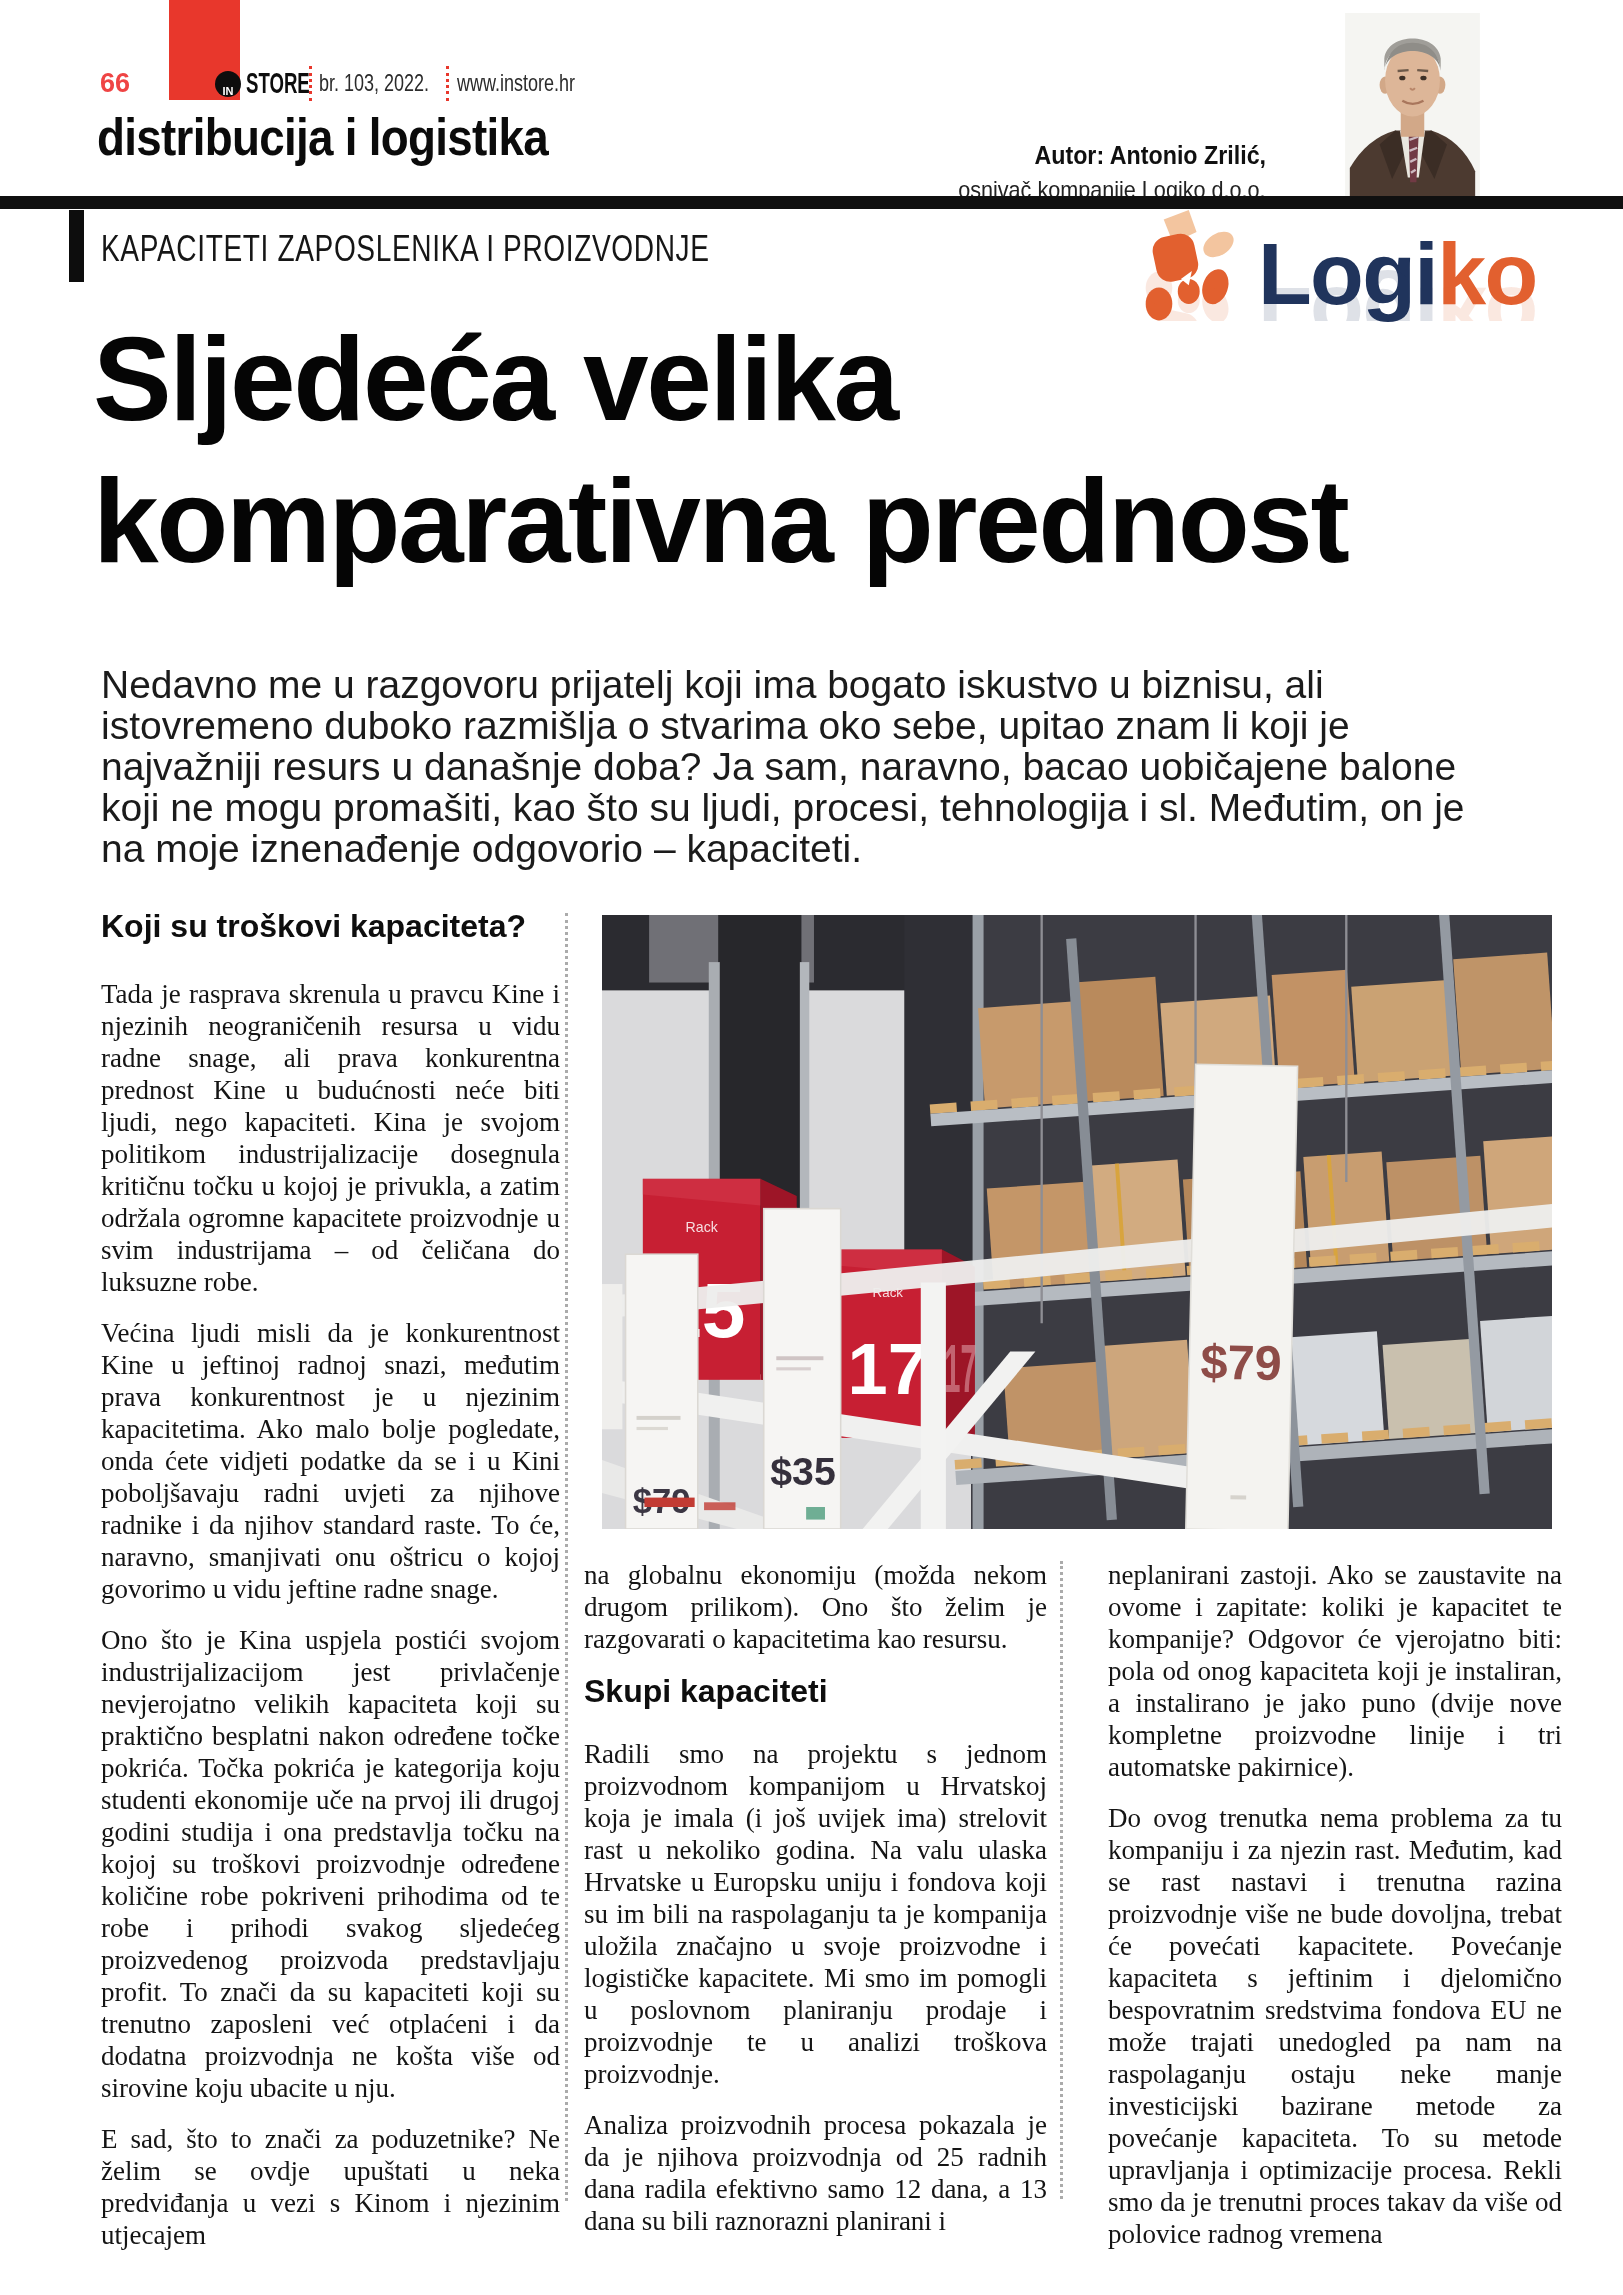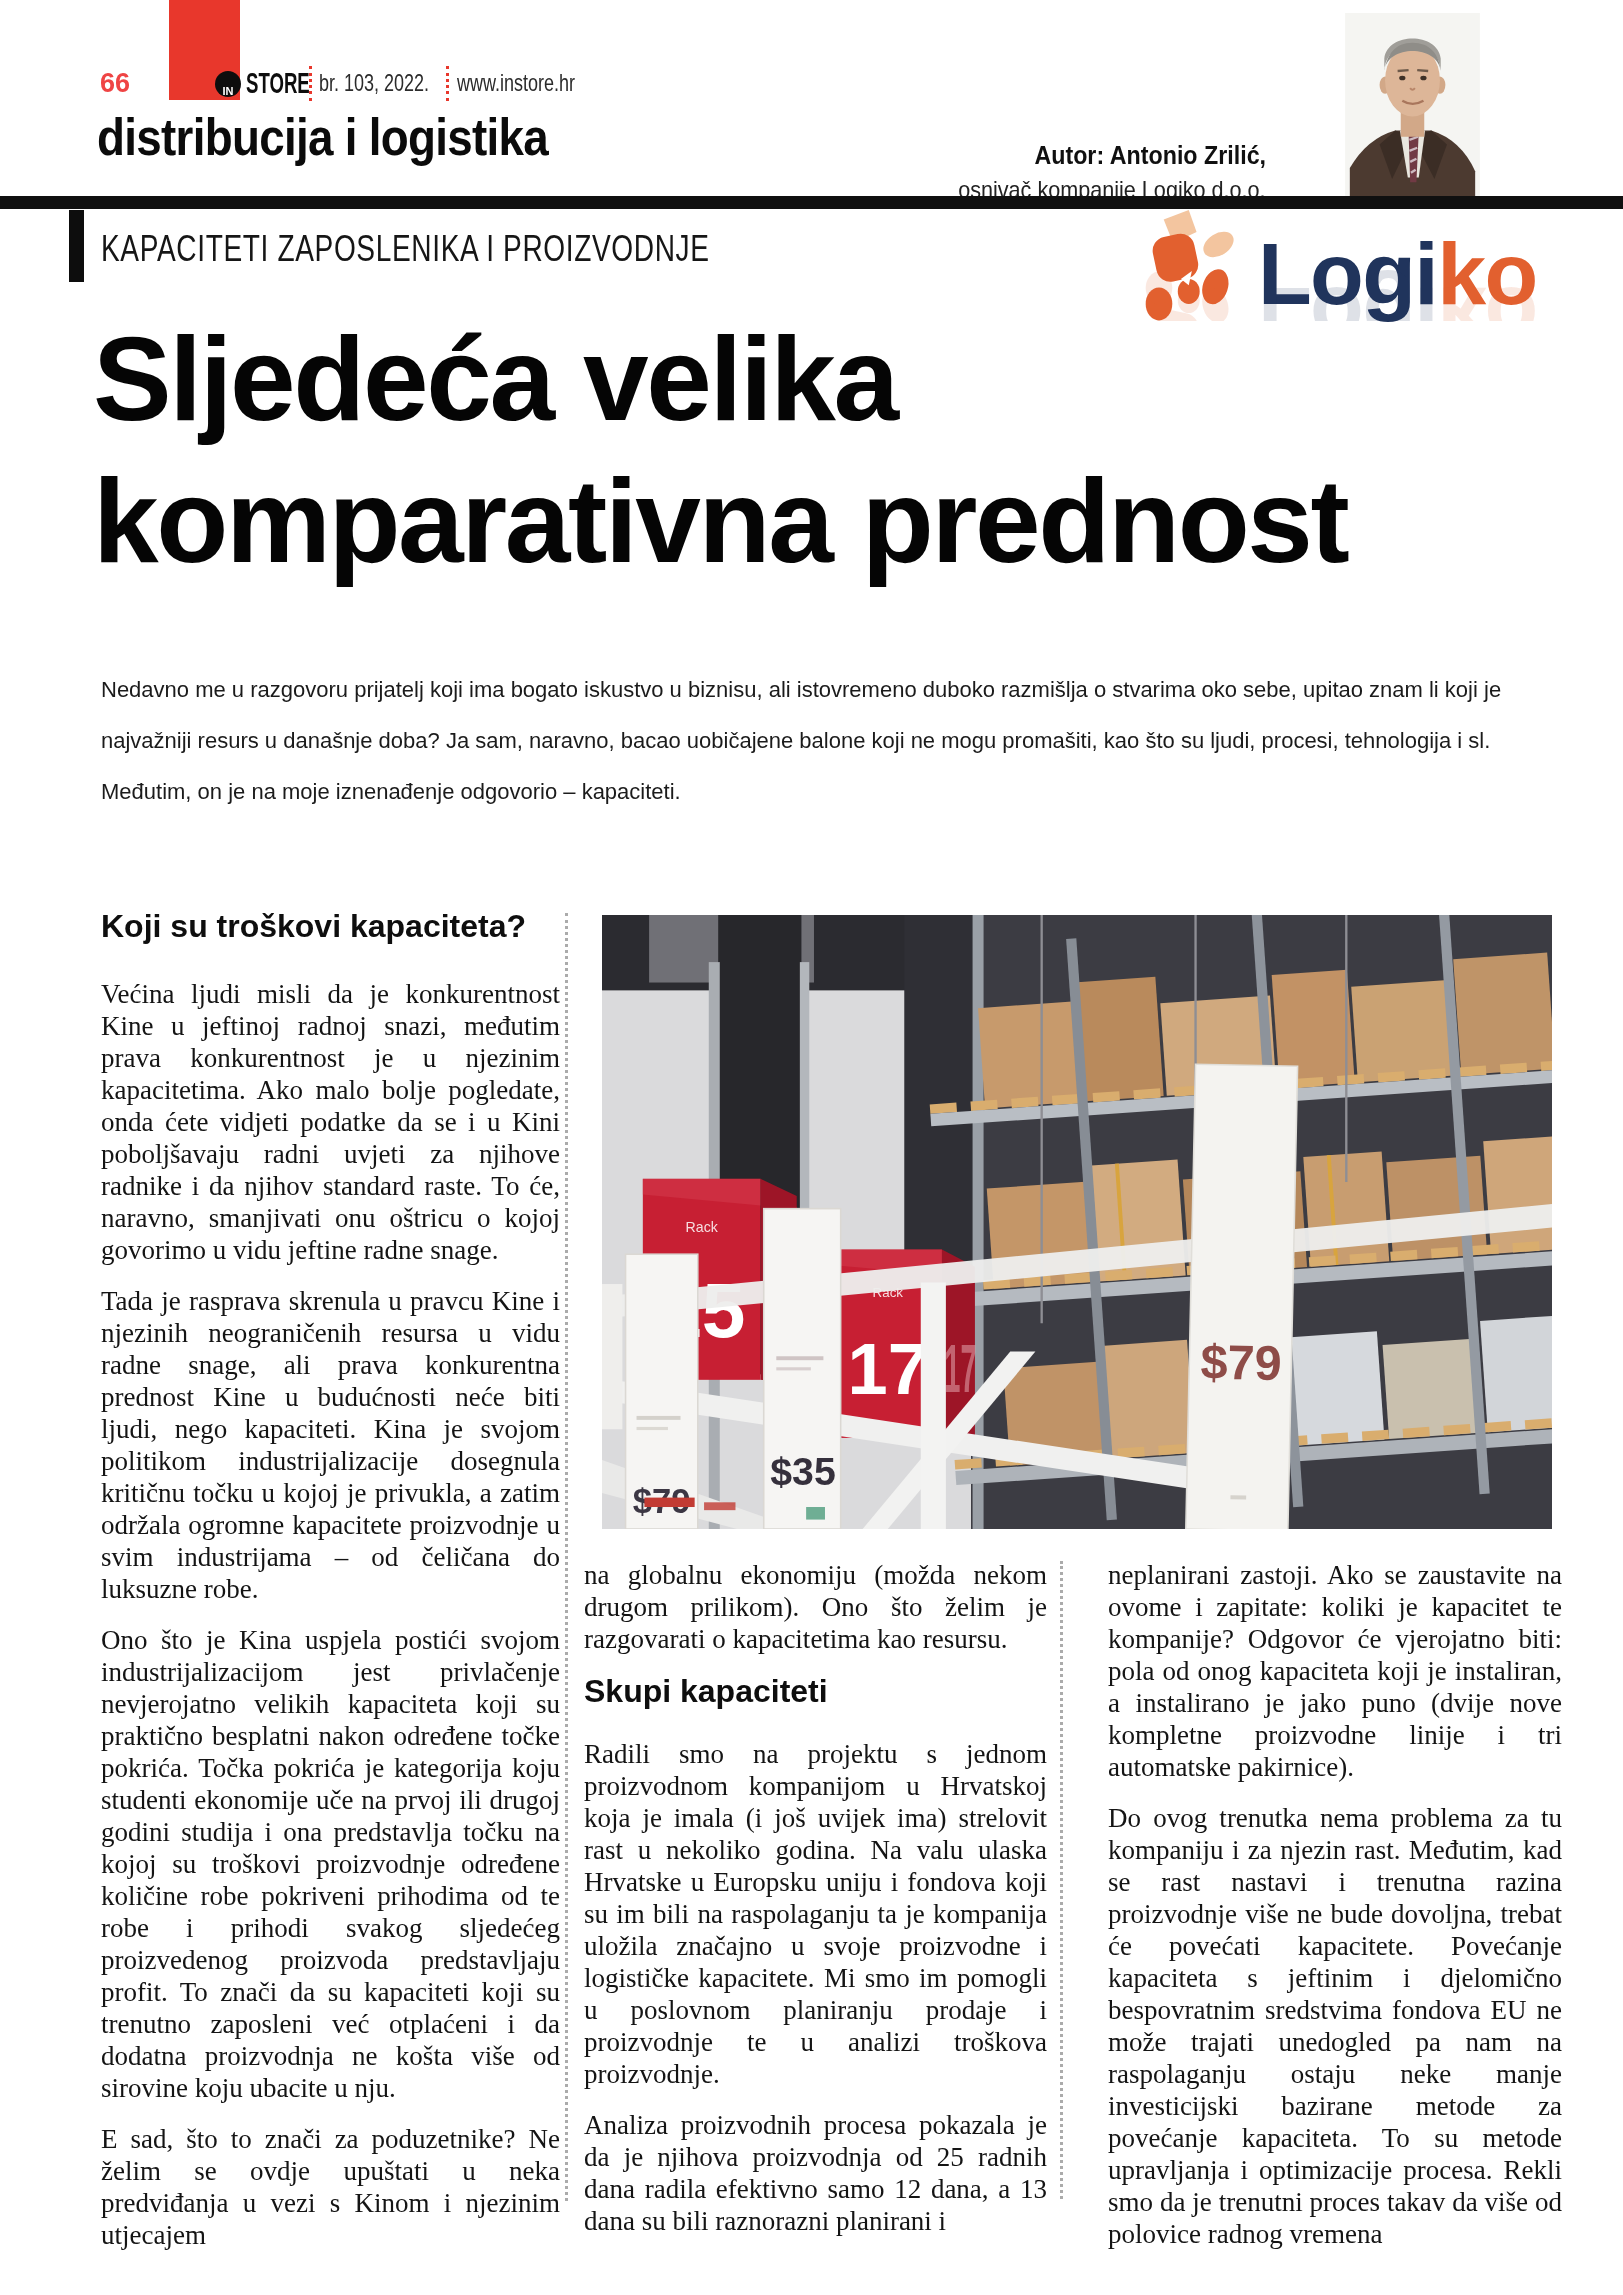--- a/index.html
+++ b/index.html
@@ -36,21 +36,21 @@
   .logiko-text{font-size:88px;line-height:88px;font-weight:bold;letter-spacing:-1.6px;white-space:nowrap;
                padding-bottom:11px;}
   .logiko-text .navy{color:#20345c;} .logiko-text .orange{color:#e2602f;}
   .logiko-reflection{transform:scaleY(-1);transform-origin:top;opacity:.14;height:58px;overflow:hidden;margin-top:-7.9px;}
 
   
   .headline{left:93px;top:308px;font-weight:bold;color:#050505;letter-spacing:-2.4px;
             font-size:118px;line-height:142px;white-space:nowrap;}
 
   
-  .lead{left:101px;top:664px;width:1407px;font-size:22px;line-height:51px;color:#1b1b1b;}
+  .lead{left:101px;top:664px;width:1407px;font-size:39px;line-height:41px;color:#1b1b1b;}
 
   
   .col{font-family:"Liberation Serif",serif;}
   .col p{font-size:27px;line-height:32px;text-align:justify;margin:0 0 19px;color:#141414;}
   .col-heading{font-family:"Liberation Sans",sans-serif;font-size:32px;font-weight:bold;color:#0e0e0e;
                margin:0 0 33px;line-height:1.12;}
   .left-col{left:101px;top:909px;width:459px;}
   .mid-col{left:584px;top:1559px;width:463px;}
   .right-col{left:1108px;top:1559px;width:454px;}
   .mid-col .col-heading{margin:1px 0 28px;}
@@ -144,22 +144,22 @@
 
   <div class="abs headline">
     <div>Sljedeća velika</div>
     <div>komparativna prednost</div>
   </div>
 
   <div class="abs lead">Nedavno me u razgovoru prijatelj koji ima bogato iskustvo u biznisu, ali istovremeno duboko razmišlja o stvarima oko sebe, upitao znam li koji je najvažniji resurs u današnje doba? Ja sam, naravno, bacao uobičajene balone koji ne mogu promašiti, kao što su ljudi, procesi, tehnologija i sl. Međutim, on je na moje iznenađenje odgovorio – kapaciteti.</div>
 
   <div class="abs col left-col">
     <h2 class="col-heading">Koji su troškovi kapaciteta?</h2>
+    <p>Tada je rasprava skrenula u pravcu Kine i njezinih neograničenih resursa u vidu radne snage, ali prava konkurentna prednost Kine u budućnosti neće biti ljudi, nego kapaciteti. Kina je svojom politikom industrijalizacije dosegnula kritičnu točku u kojoj je privukla, a zatim održala ogromne kapacitete proizvodnje u svim industrijama – od čeličana do luksuzne robe.</p>
     <p>Većina ljudi misli da je konkurentnost Kine u jeftinoj radnoj snazi, međutim prava konkurentnost je u njezinim kapacitetima. Ako malo bolje pogledate, onda ćete vidjeti podatke da se i u Kini poboljšavaju radni uvjeti za njihove radnike i da njihov standard raste. To će, naravno, smanjivati onu oštricu o kojoj govorimo u vidu jeftine radne snage.</p>
-    <p>Tada je rasprava skrenula u pravcu Kine i njezinih neograničenih resursa u vidu radne snage, ali prava konkurentna prednost Kine u budućnosti neće biti ljudi, nego kapaciteti. Kina je svojom politikom industrijalizacije dosegnula kritičnu točku u kojoj je privukla, a zatim održala ogromne kapacitete proizvodnje u svim industrijama – od čeličana do luksuzne robe.</p>
     <p>Ono što je Kina uspjela postići svojom industrijalizacijom jest privlačenje nevjerojatno velikih kapaciteta koji su praktično besplatni nakon određene točke pokrića. Točka pokrića je kategorija koju studenti ekonomije uče na prvoj ili drugoj godini studija i ona predstavlja točku na kojoj su troškovi proizvodnje određene količine robe pokriveni prihodima od te robe i prihodi svakog sljedećeg proizvedenog proizvoda predstavljaju profit. To znači da su kapaciteti koji su trenutno zaposleni već otplaćeni i da dodatna proizvodnja ne košta više od sirovine koju ubacite u nju.</p>
     <p>E sad, što to znači za poduzetnike? Ne želim se ovdje upuštati u neka predviđanja u vezi s Kinom i njezinim utjecajem</p>
   </div>
 
   <div class="abs v-div div1"></div>
 
   <div class="abs photo">
     <svg width="950" height="614" viewBox="0 0 1210 782" preserveAspectRatio="none">
       <rect width="1210" height="782" fill="#cdced1"></rect>
       <rect width="1210" height="130" fill="#2b2b30"></rect>

